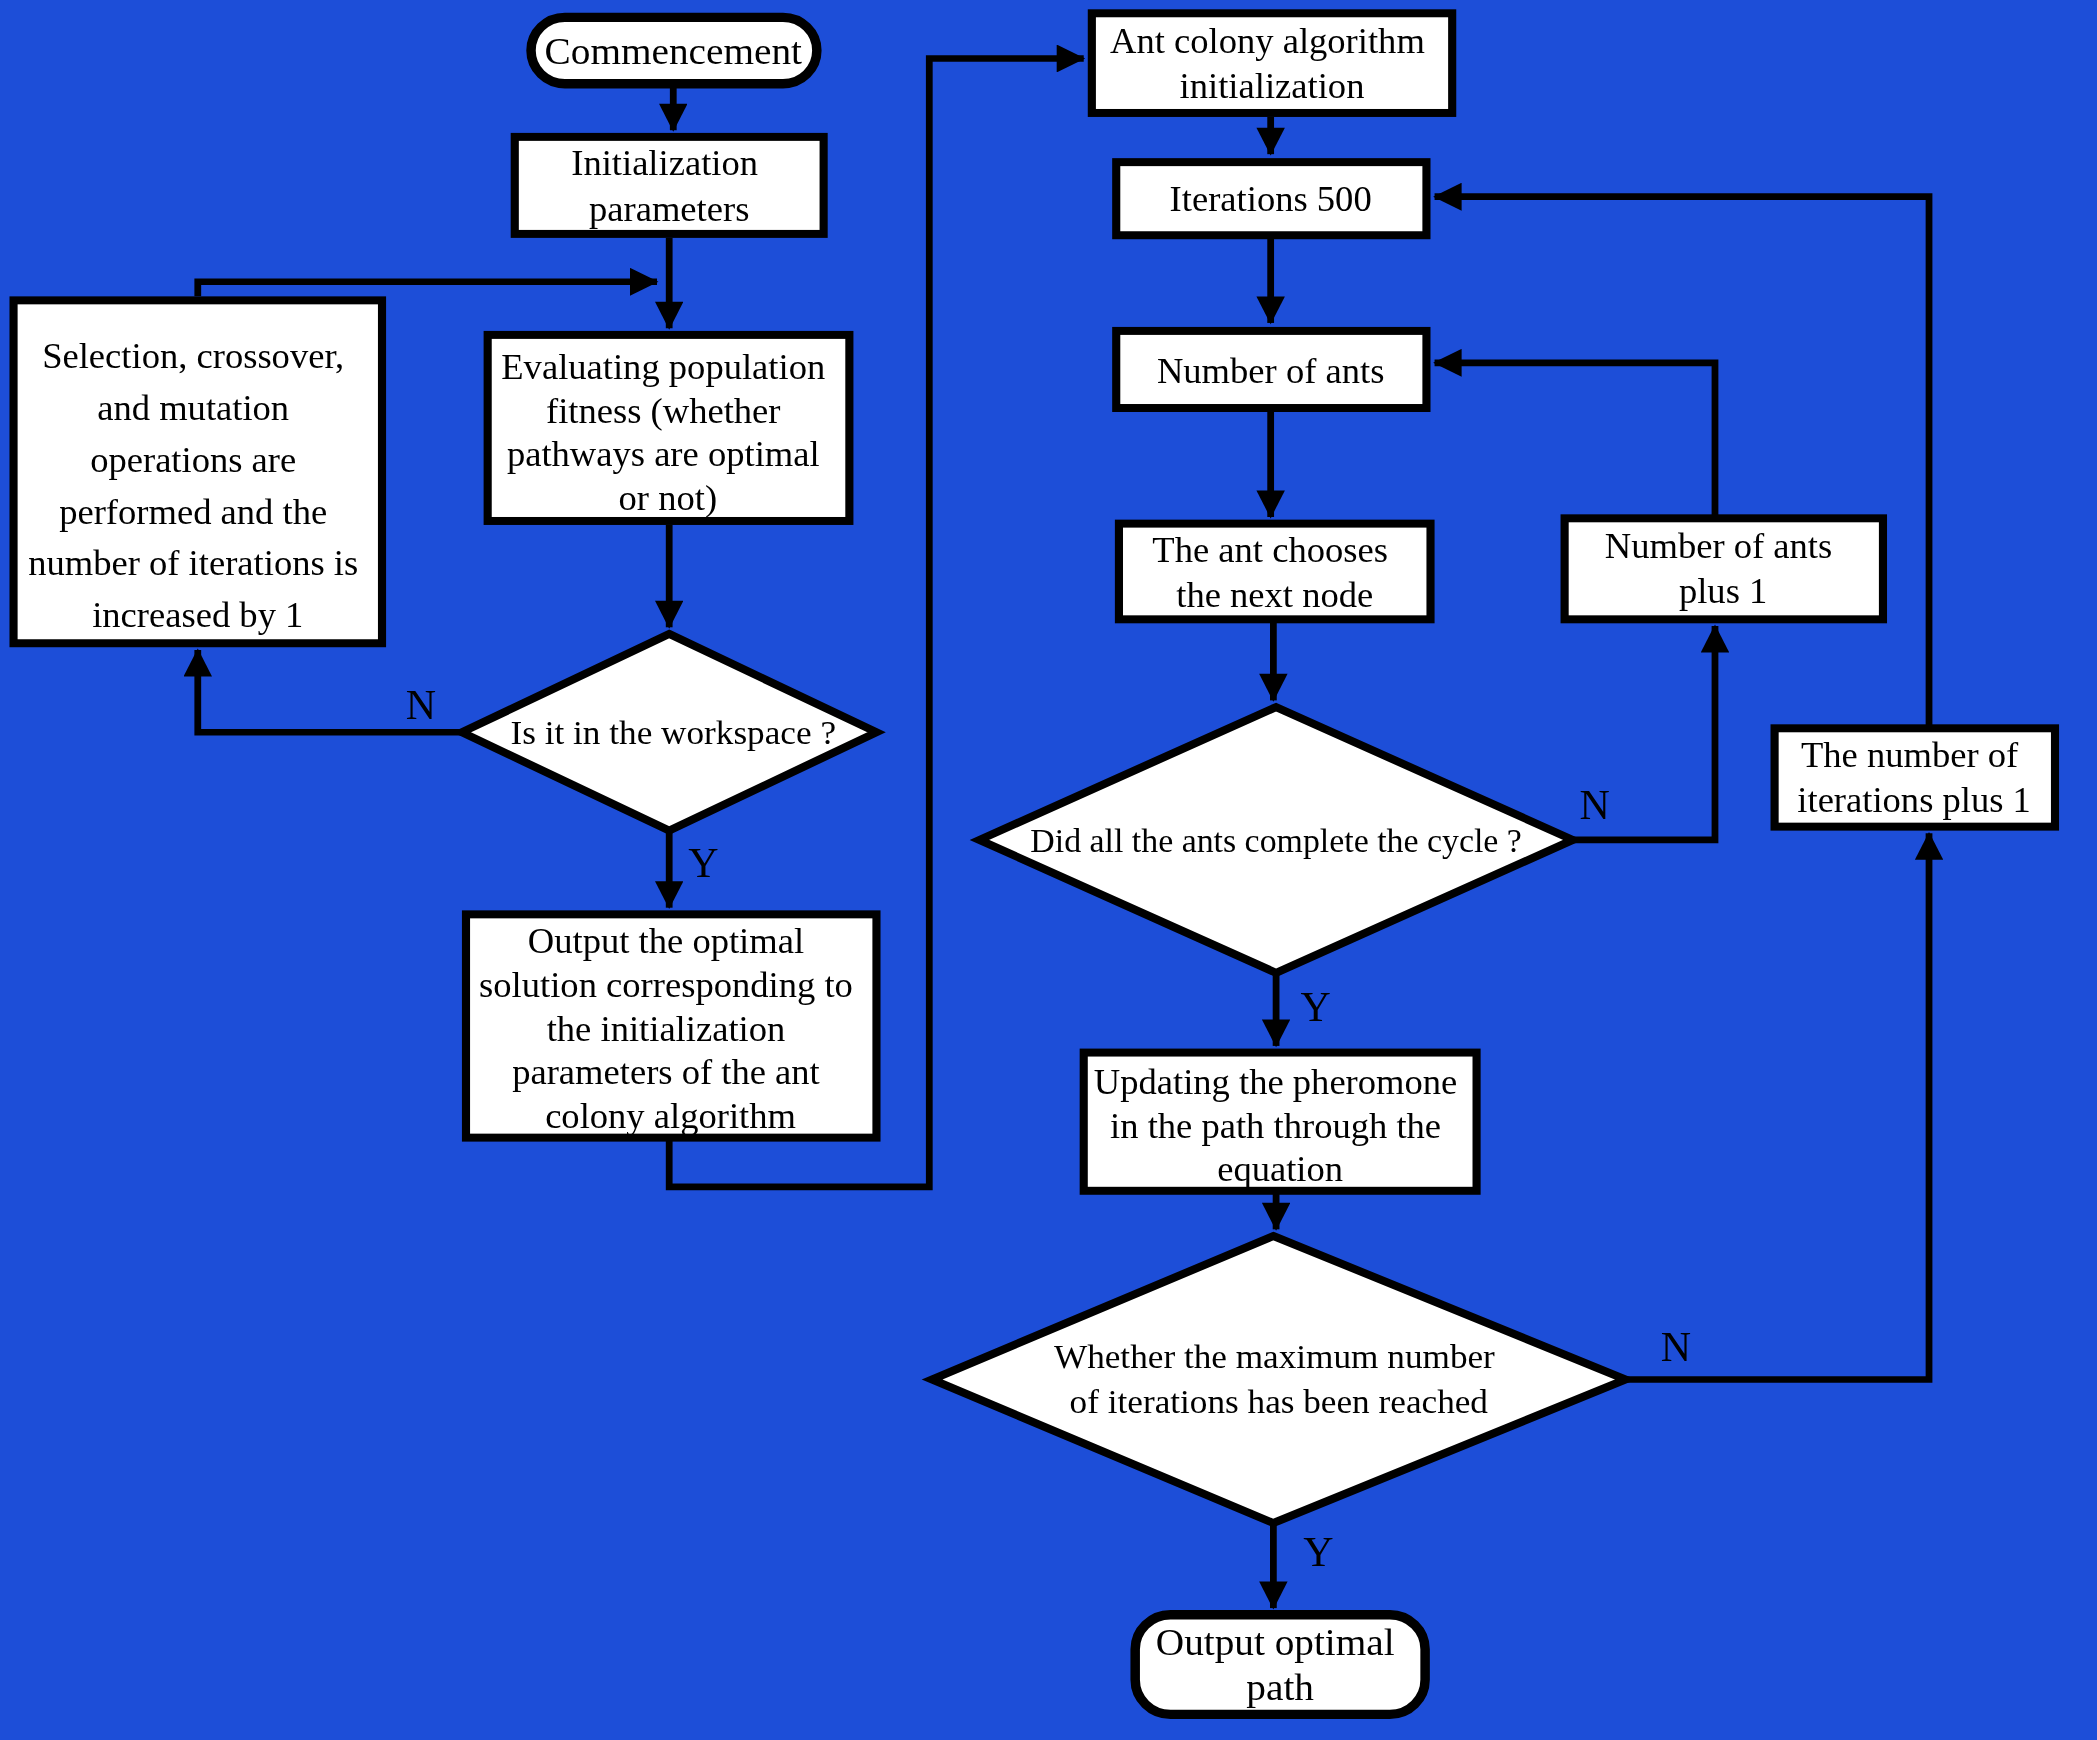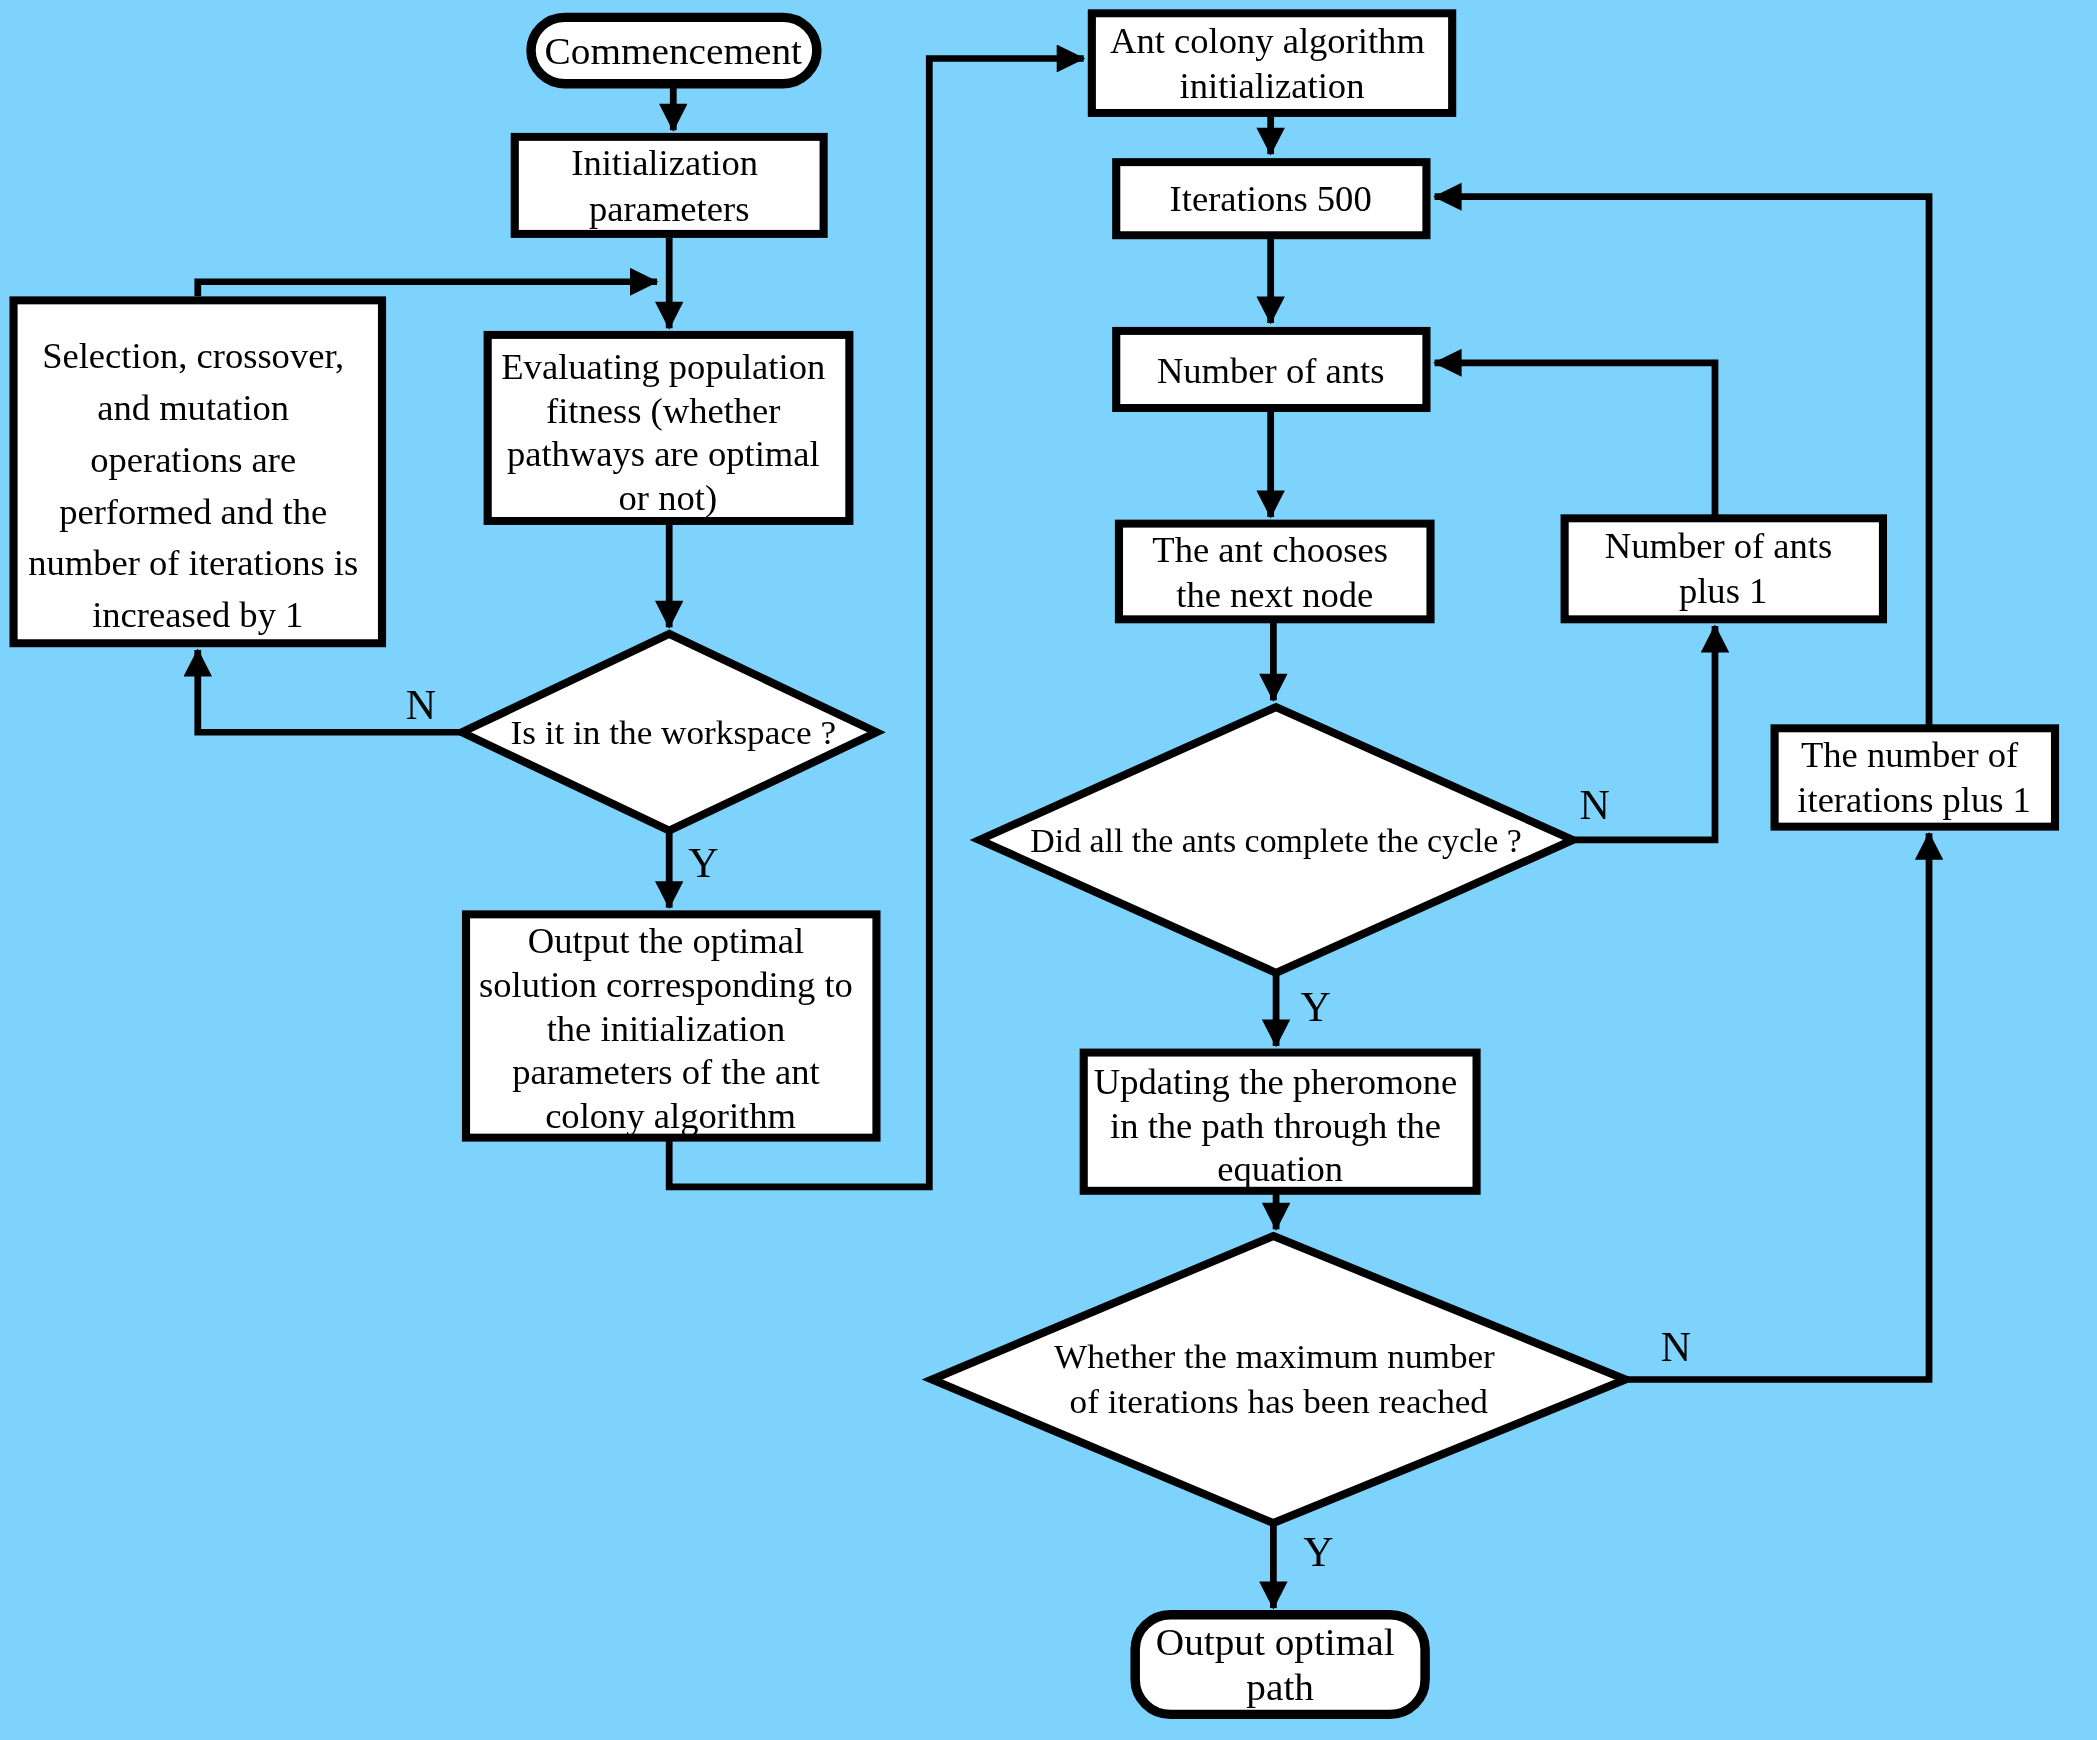--- a/index.html
+++ b/index.html
@@ -3,21 +3,21 @@
 <meta charset="utf-8">
 <style>
   html, body {
     margin: 0;
     padding: 0;
     background: #ffffff;
   }
   .stage {
     width: 2097px;
     height: 1741px;
-    background: #7dd3fc;
+    background: #1d4ed8;
   }
   svg {
     display: block;
   }
   .node-shape {
     fill: #ffffff;
     stroke: #000000;
   }
   .box    { stroke-width: 6; }
   .term   { stroke-width: 7; }

